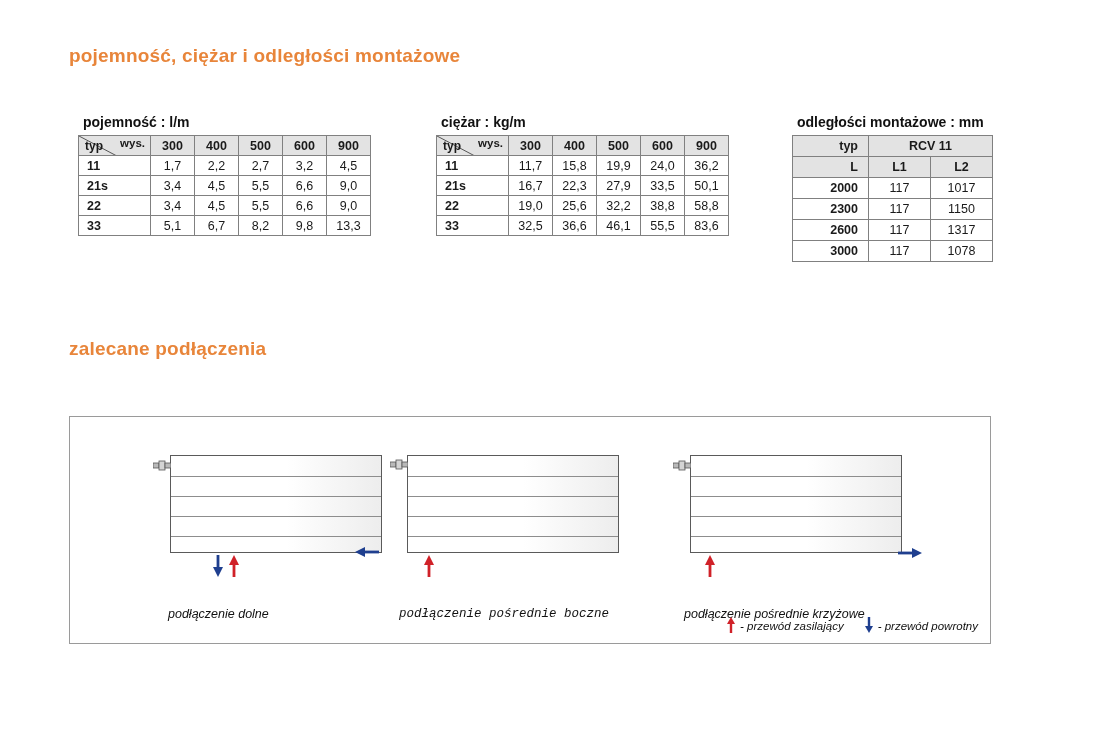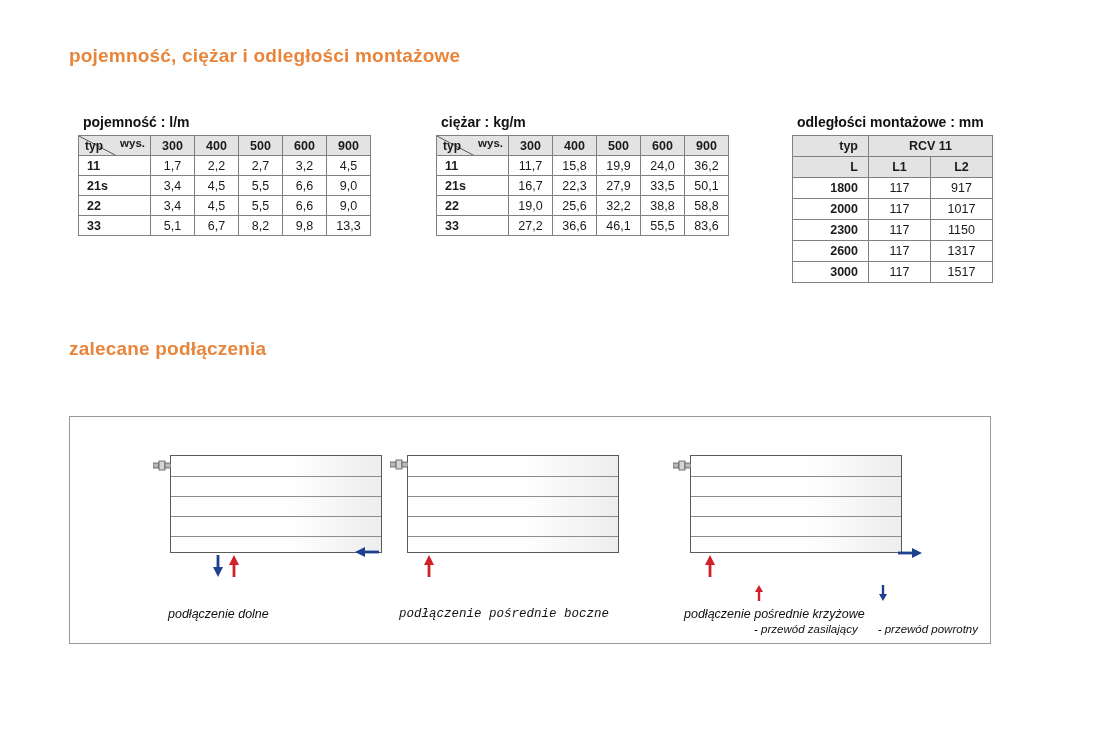--- a/index.html
+++ b/index.html
@@ -194,22 +194,22 @@
     font-size: 11.5px;
     font-style: italic;
     color: #111;
     display: flex;
     align-items: center;
     gap: 6px;
     white-space: nowrap;
   }
   .legend .g {
     display: inline-flex;
-    gap: 20px;
-    flex-direction: column;
+    align-items: center;
+    gap: 4px;
   }
 </style>
 </head>
 <body>
 
 <div class="page">
 
   <div class="section-title" id="title-capacity">pojemność, ciężar i odległości montażowe</div>
 
   <div class="table-block" id="block-capacity" style="left:78px; top:114px;">
@@ -311,21 +311,21 @@
         <tr>
           <td class="rowhdr">22</td>
           <td class="val">19,0</td>
           <td class="val">25,6</td>
           <td class="val">32,2</td>
           <td class="val">38,8</td>
           <td class="val">58,8</td>
         </tr>
         <tr>
           <td class="rowhdr">33</td>
-          <td class="val">27,2</td>
+          <td class="val">32,5</td>
           <td class="val">36,6</td>
           <td class="val">46,1</td>
           <td class="val">55,5</td>
           <td class="val">83,6</td>
         </tr>
       </tbody>
     </table>
   </div>
 
   <div class="table-block" id="block-mounting" style="left:792px; top:114px;">
@@ -337,43 +337,38 @@
           <th class="rcv-cell" colspan="2">RCV 11</th>
         </tr>
         <tr>
           <th class="l-cell">L</th>
           <th class="sub-hdr">L1</th>
           <th class="sub-hdr">L2</th>
         </tr>
       </thead>
       <tbody>
         <tr>
-          <td class="dataL">1800</td>
-          <td class="dataV">117</td>
-          <td class="dataV">917</td>
-        </tr>
-        <tr>
           <td class="dataL">2000</td>
           <td class="dataV">117</td>
           <td class="dataV">1017</td>
         </tr>
         <tr>
           <td class="dataL">2300</td>
           <td class="dataV">117</td>
           <td class="dataV">1150</td>
         </tr>
         <tr>
           <td class="dataL">2600</td>
           <td class="dataV">117</td>
           <td class="dataV">1317</td>
         </tr>
         <tr>
           <td class="dataL">3000</td>
           <td class="dataV">117</td>
-          <td class="dataV">1517</td>
+          <td class="dataV">1078</td>
         </tr>
       </tbody>
     </table>
   </div>
 
   <div class="section-title" id="title-connections">zalecane podłączenia</div>
 
   <div id="diagram-panel">
 
     <div class="radiator-group" style="left:88px;padding-left:12px;">

